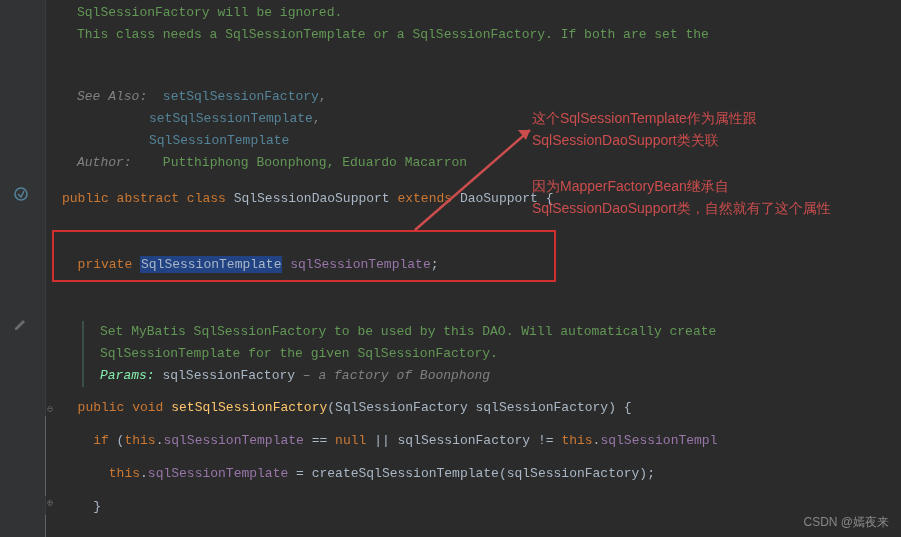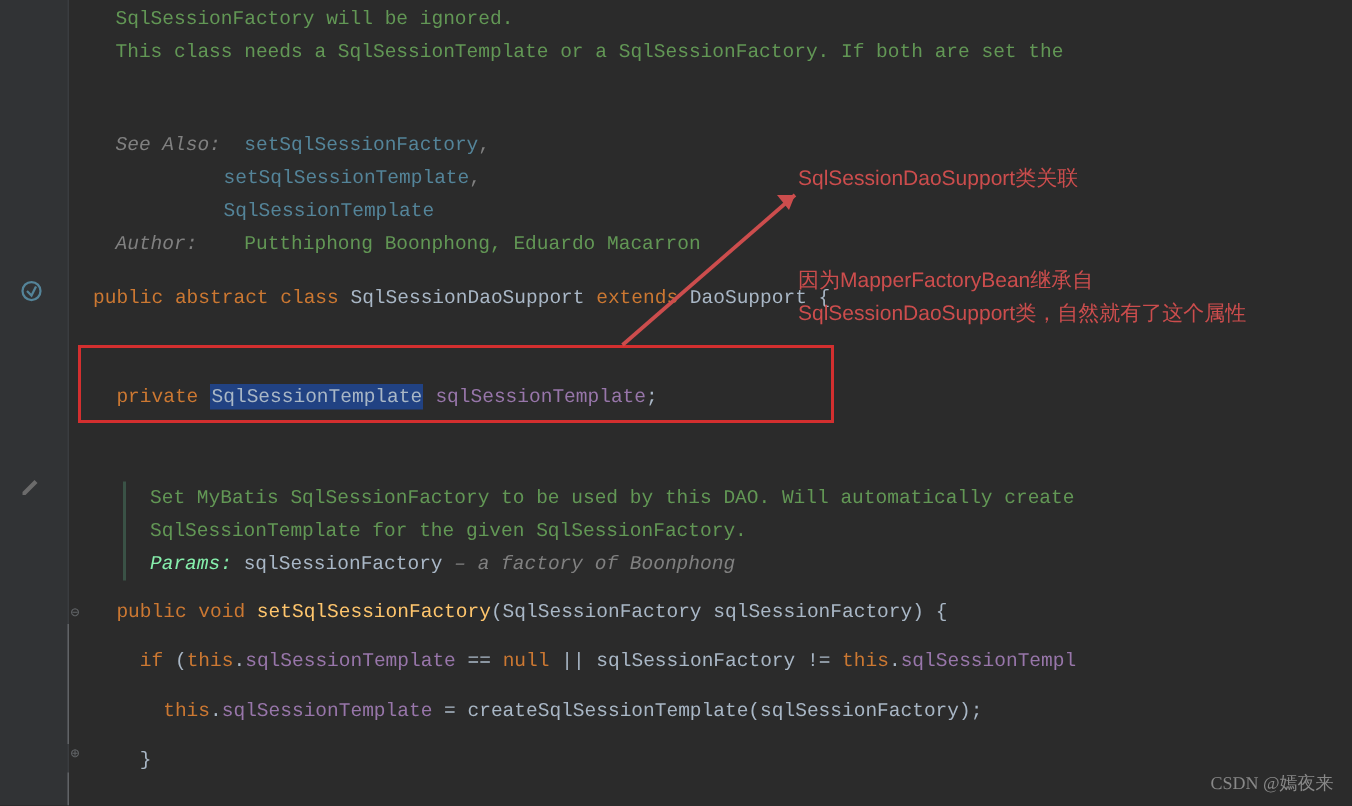--- a/index.html
+++ b/index.html
@@ -61,21 +61,21 @@
     border-left: 2px solid #3a5246;
     padding-left: 16px;
     color: #629755;
     line-height: 22px;
     margin-top: 12px;
     margin-bottom: 4px;
   }
   .selected-bg { background:#214283; color:#a9b7c6; padding:1px 1px;}
   .annotation { position:absolute; color:#cc4d4d; font-family: 'Microsoft YaHei', sans-serif; font-size:14px; line-height:22px;}
   .arrow { position:absolute; pointer-events:none; }
-  .watermark { position:absolute; right:12px; bottom:6px; color:#888; font-family:Liberation Serif, serif; font-size:12px;}
+  .watermark { position:absolute; right:12px; bottom:6px; color:#888; font-family:Liberation Sans, sans-serif; font-size:12px;}
 </style>
 </head>
 <body>
 
 <div class="gutter">
   <div class="gutter-icon" style="top:186px;">
     <svg width="16" height="16">
         <circle cx="8" cy="8" r="6" fill="none" stroke="#548499" stroke-width="1.5"></circle>
         <path d="M5 8 L8 11 L11 5" fill="none" stroke="#548499" stroke-width="1.5"></path>
       </svg>
@@ -134,20 +134,21 @@
 </div>
 
 <div class="highlight-box"></div>
 
 <svg class="arrow" style="left:400px;top:120px;" width="140" height="120">
   <line x1="130" y1="10" x2="15" y2="110" stroke="#cc4d4d" stroke-width="2.5"></line>
   <polygon points="130,10 118,10 126,20" fill="#cc4d4d"></polygon>
 </svg>
 
 <div class="annotation" style="left:532px;top:107px;">
+  <div>这个SqlSessionTemplate作为属性跟</div>
   <div>SqlSessionDaoSupport类关联</div>
 </div>
 <div class="annotation" style="left:532px;top:175px;">
   <div>因为MapperFactoryBean继承自</div>
   <div>SqlSessionDaoSupport类，自然就有了这个属性</div>
 </div>
 
 <div class="watermark">CSDN @嫣夜来</div>
 
 </body></html>

